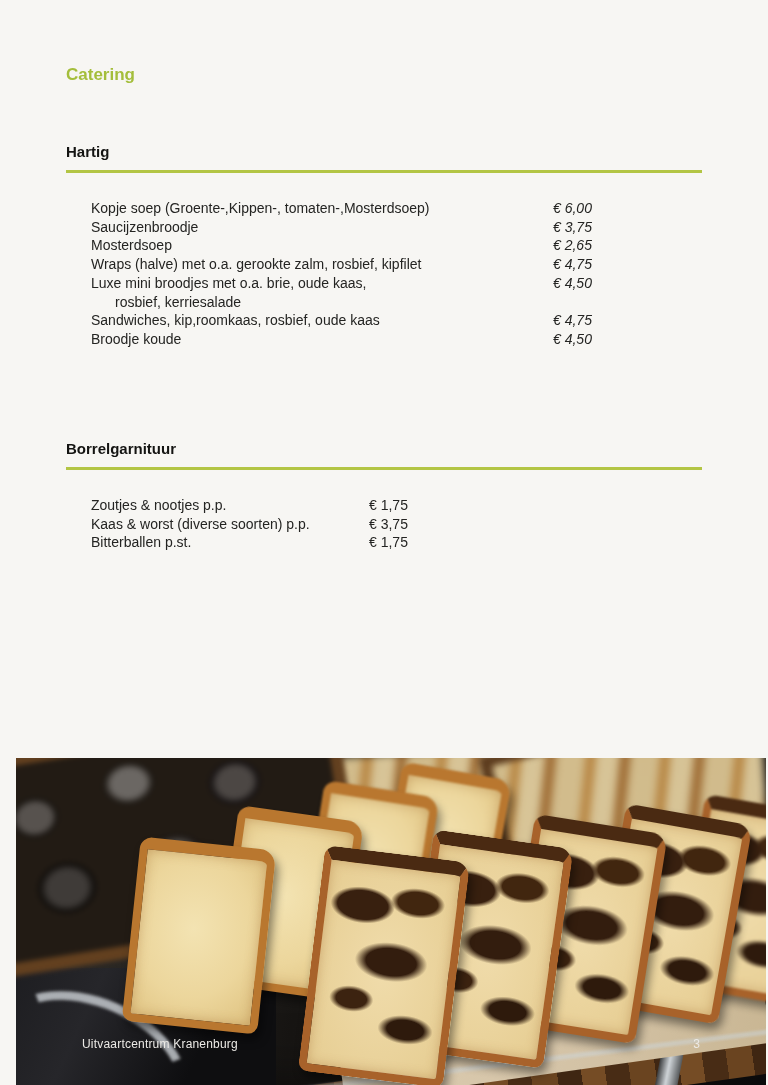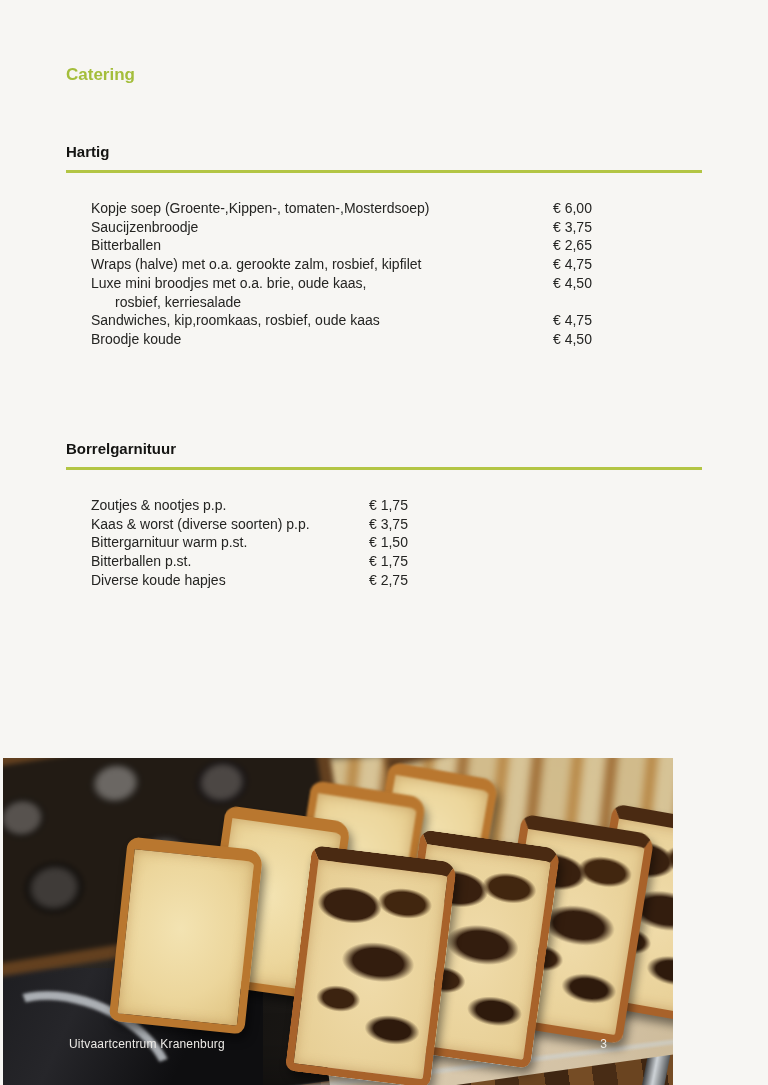--- a/index.html
+++ b/index.html
@@ -25,27 +25,27 @@
   #hartig-rule{top:170px;}
   #borrel-rule{top:467px;}
   .menu{
     position:absolute;left:66px;width:636px;
     font-size:14px;line-height:18.7px;color:#242422;
   }
   #hartig-menu{top:199px;}
   #borrel-menu{top:496px;}
   .menu-row{position:relative;margin-left:25px;}
   .item-price{position:absolute;top:0;}
-  .pricecol-wide .item-price{left:462px;}
+  .pricecol-wide .item-price{left:462px;font-style:italic;}
   .pricecol-narrow .item-price{left:278px;text-align:right;}
   .cont-line{padding-left:24px;}
 
   
   #photo{
-    position:absolute;left:3px;top:758px;width:670px;height:327px;overflow:hidden;
+    position:absolute;left:16px;top:758px;width:750px;height:327px;overflow:hidden;
     background:
       linear-gradient(100deg,#33302b 0%,#262320 22%,#171513 40%,#1d1a17 58%,#0e0d0c 82%,#101011 100%);
     box-shadow:inset 0 0 60px rgba(0,0,0,.5);
   }
   #photo .layer{position:absolute;}
   .tray-left{
     left:-38px;top:-28px;width:350px;height:195px;
     transform:rotate(-9deg);border:13px solid #63401f;border-radius:6px;
     background:
       radial-gradient(40px 34px at 14% 28%, #57524e 0 40%, #16120e 58%, rgba(0,0,0,0) 62%),
@@ -162,21 +162,21 @@
         <div class="item-price">€ 6,00</div>
       </div>
       <div class="menu-row">
         <div class="item-name">
           <div>Saucijzenbroodje</div>
         </div>
         <div class="item-price">€ 3,75</div>
       </div>
       <div class="menu-row">
         <div class="item-name">
-          <div>Bitterballen</div>
+          <div>Mosterdsoep</div>
         </div>
         <div class="item-price">€ 2,65</div>
       </div>
       <div class="menu-row">
         <div class="item-name">
           <div>Wraps (halve) met o.a. gerookte zalm, rosbief, kipfilet</div>
         </div>
         <div class="item-price">€ 4,75</div>
       </div>
       <div class="menu-row">
@@ -210,35 +210,23 @@
         <div class="item-price">€ 1,75</div>
       </div>
       <div class="menu-row">
         <div class="item-name">
           <div>Kaas &amp; worst (diverse soorten) p.p.</div>
         </div>
         <div class="item-price">€ 3,75</div>
       </div>
       <div class="menu-row">
         <div class="item-name">
-          <div>Bittergarnituur warm p.st.</div>
-        </div>
-        <div class="item-price">€ 1,50</div>
-      </div>
-      <div class="menu-row">
-        <div class="item-name">
           <div>Bitterballen p.st.</div>
         </div>
         <div class="item-price">€ 1,75</div>
-      </div>
-      <div class="menu-row">
-        <div class="item-name">
-          <div>Diverse koude hapjes</div>
-        </div>
-        <div class="item-price">€ 2,75</div>
       </div>
     </div>
 
   <div id="photo" title="Slices of plain pound cake and chocolate marble cake on a wooden cutting board with parchment paper; wooden trays with chocolate muffins and pastries in the blurred background on a dark glass table">
     <div class="layer tray-left"></div>
     <div class="layer tray-right"></div>
     <div class="layer glass-corner"></div>
     <div class="layer chrome-arc"></div>
     <div class="layer board"></div>
     <div class="layer board-edge"></div>

